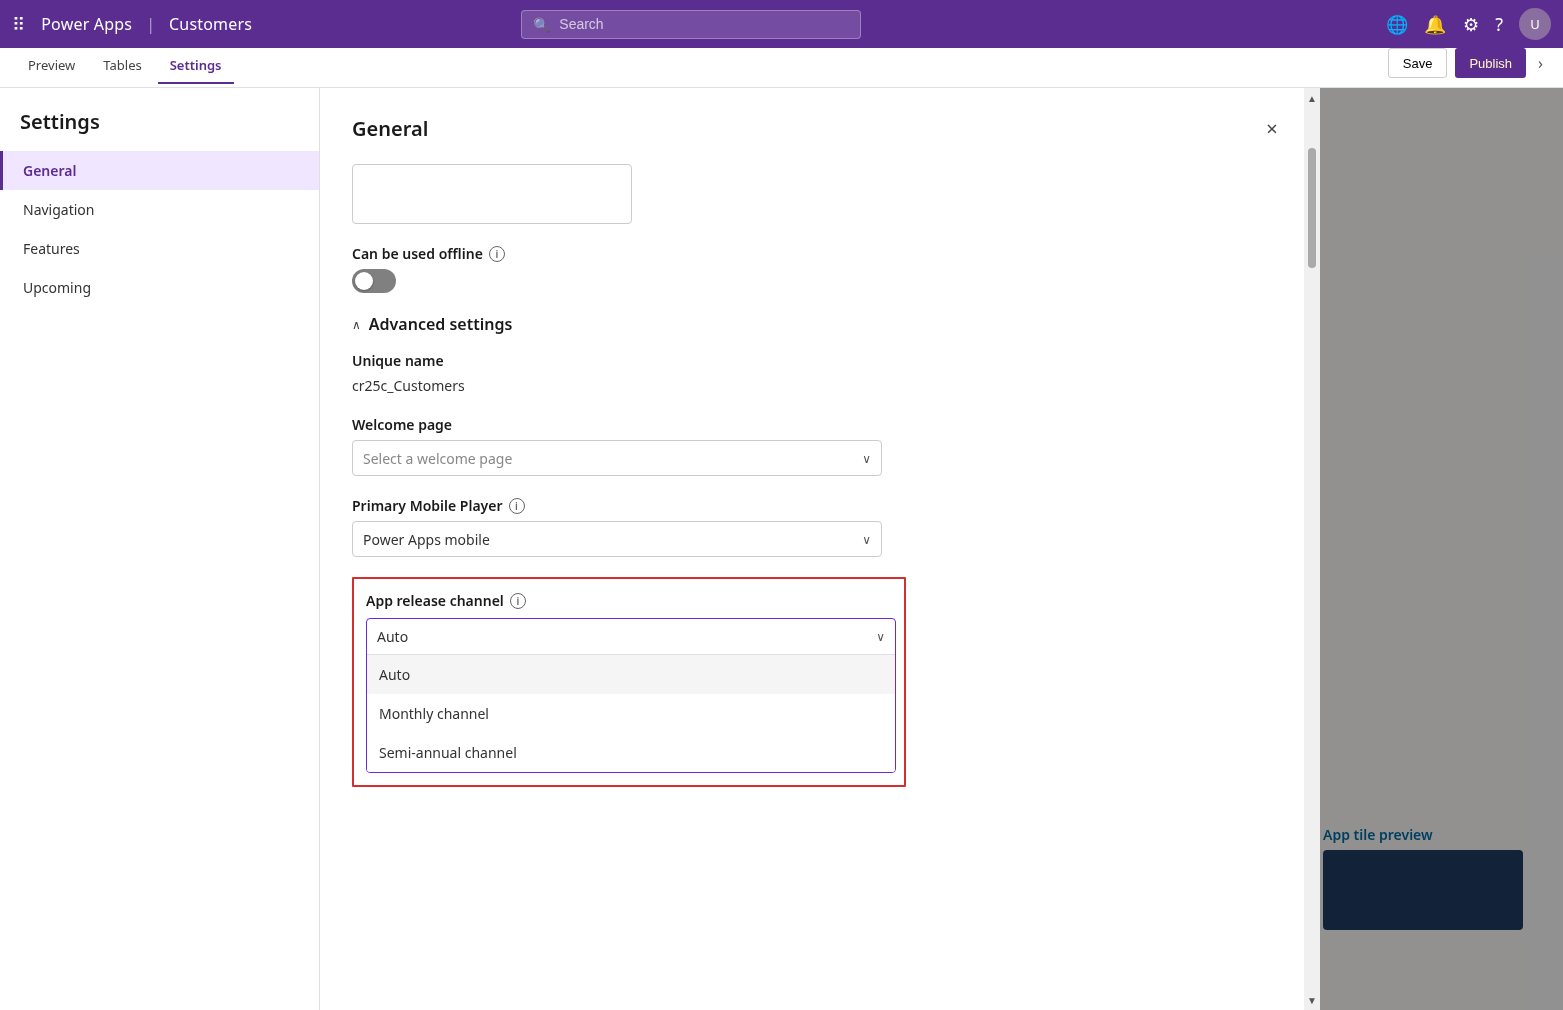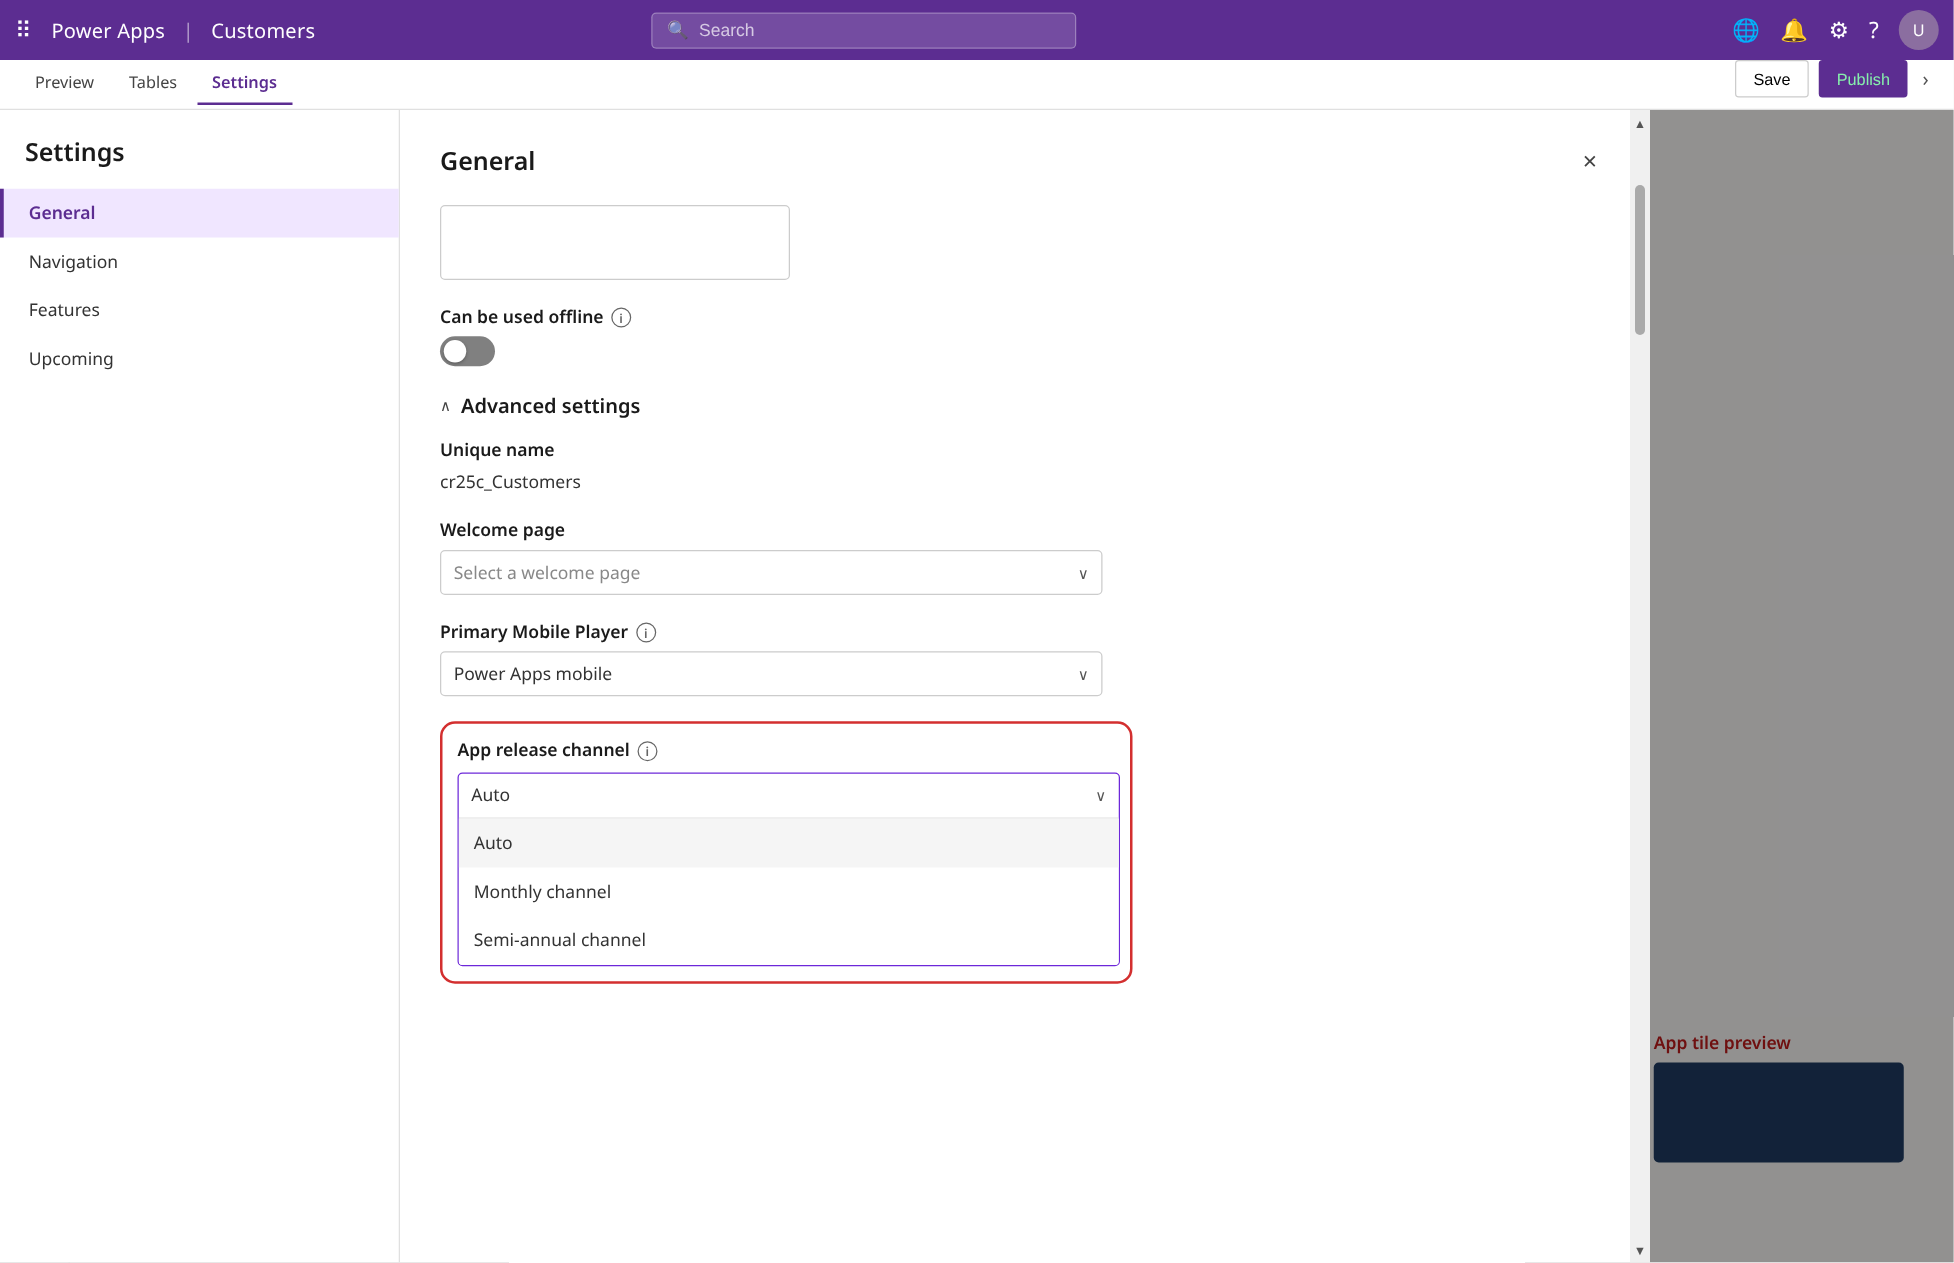--- a/index.html
+++ b/index.html
@@ -317,21 +317,21 @@
       color: #888;
     }
     .dropdown-arrow {
       font-size: 12px;
       color: #555;
     }
 
     
     .app-release-section {
       border: 2px solid #d32f2f;
-      border-radius: 12px;
+      border-radius: 1px;
       padding: 12px;
       width: 554px;
     }
     .dropdown-open {
       width: 530px;
       border: 1px solid #6d28d9;
       border-radius: 4px;
       background: #fff;
       overflow: hidden;
     }
@@ -364,21 +364,21 @@
       display: flex;
       align-items: center;
       justify-content: center;
       cursor: pointer;
       color: #555;
       font-size: 10px;
     }
     .app-tile-preview-label {
       font-size: 14px;
       font-weight: 600;
-      color: #b91c1c;
+      color: #0369a1;
       margin-bottom: 6px;
     }
     .app-tile-preview {
       width: 200px;
       height: 80px;
       background: #1e3a5f;
       border-radius: 4px;
     }
   </style>
 </head>
@@ -401,21 +401,21 @@
     <div class="avatar">U</div>
   </div>
 </div>
 
 <div class="secondary-nav">
   <div class="sec-nav-item">Preview</div>
   <div class="sec-nav-item">Tables</div>
   <div class="sec-nav-item active">Settings</div>
   <div style="margin-left:auto;display:flex;gap:8px;">
     <button style="padding:4px 14px;background:#fff;border:1px solid #ccc;border-radius:3px;font-size:13px;cursor:pointer;">Save</button>
-    <button style="padding:4px 14px;background:#5c2d91;color:#86efac;border:none;border-radius:3px;font-size:13px;cursor:pointer;">Publish</button>
+    <button style="padding:4px 14px;background:#5c2d91;color:#fef9c3;border:none;border-radius:3px;font-size:13px;cursor:pointer;">Publish</button>
     <span style="font-size:16px;color:#555;cursor:pointer;padding:4px;">›</span>
   </div>
 </div>
 
 <div class="main-area">
 
   <div class="left-sidebar">
     <div class="sidebar-icon-item active">
       <span class="icon-glyph">📄</span>
       <span style="font-size:9px;">Pa...</span>

